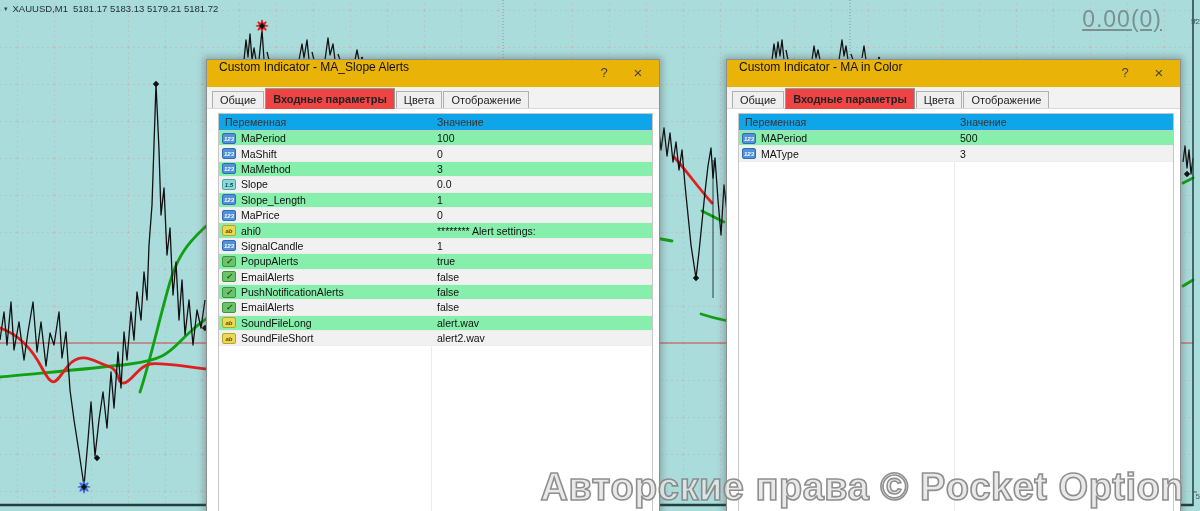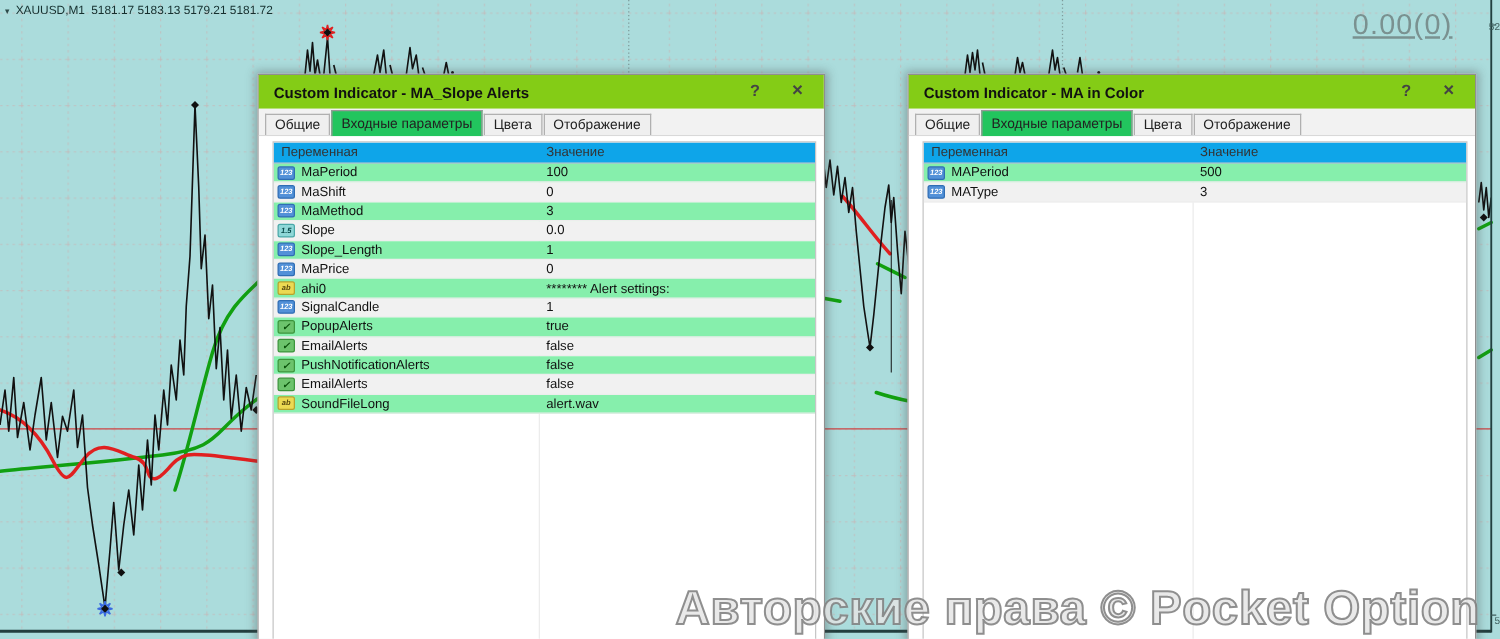--- a/index.html
+++ b/index.html
@@ -22,33 +22,33 @@
   .watermark { position:absolute; right:16px; bottom:2px; z-index:30; font-size:38px; font-weight:bold;
                color:rgba(215,215,215,0.55); -webkit-text-stroke:1.6px rgba(125,125,125,0.85);
                text-shadow:0 0 2px rgba(255,255,255,0.65); white-space:nowrap; letter-spacing:0.5px; }
 
   
   .dialog { position:absolute; top:59px; height:460px; background:#fff;
             border:1px solid #8f8f8f; box-shadow:0 0 7px 2px rgba(70,70,70,0.38); z-index:10; }
   .dlg-1 { left:206px; width:454px; }
   .dlg-2 { left:726px; width:455px; }
 
-  .titlebar { position:absolute; top:0; left:0; right:0; height:27px; background:#84cc16;
-              display:flex; align-items:center; padding-left:12px;font-weight:bold; }
+  .titlebar { position:absolute; top:0; left:0; right:0; height:27px; background:#eab308;
+              display:flex; padding-left:12px; }
   .titlebar .title { font-size:12px; color:#111; }
   .tb-btn { position:absolute; top:0; width:30px; height:26px; text-align:center; line-height:26px;
             font-size:13px; color:#444; cursor:default; }
   .btn-help { right:40px; }
   .btn-close { right:6px; font-size:15px; }
 
   .tabbar { position:absolute; top:27px; left:0; right:0; height:22px; background:#f2f2f2;
             border-bottom:1px solid #d9d9d9; display:flex; align-items:flex-end; padding-left:5px; }
   .tab { font-size:11px; color:#222; padding:0 7px; height:17px; line-height:16px; background:#efefef;
          border:1px solid #b0b0b0; border-bottom:none; margin-right:1px; }
-  .tab.active { background:#22c55e; height:21px; line-height:20px; border-color:#989898; margin-bottom:-1px; }
+  .tab.active { background:#ef4444; height:21px; line-height:20px; border-color:#989898; margin-bottom:-1px;font-weight:bold; }
 
   .content { position:absolute; top:49px; left:0; right:0; bottom:0; background:#fff; }
 
   .ptable { position:absolute; top:4px; left:11px; right:6px; bottom:3px;
             border:1px solid #c6c6c6; background:#fff; overflow:hidden; }
   .ptable::after { content:""; position:absolute; left:212px; top:0; bottom:0; width:1px; background:#ececec; }
   .dlg-2 .ptable::after { left:215px; }
   .ptable-head { position:relative; z-index:1; display:flex; height:17px; align-items:center;
                  border-bottom:1px solid #c9c9c9; background:#0ea5e9; font-size:10.5px; color:#333; }
   .h-name { width:212px; padding-left:6px; }
@@ -272,20 +272,27 @@
           </span>
         <span class="c-val">false</span>
       </div>
       <div class="param-row">
         <span class="c-name">
             <i class="picon str"></i>
             <span>SoundFileLong</span>
           </span>
         <span class="c-val">alert.wav</span>
       </div>
+      <div class="param-row">
+        <span class="c-name">
+            <i class="picon str"></i>
+            <span>SoundFileShort</span>
+          </span>
+        <span class="c-val">alert2.wav</span>
+      </div>
     </div>
   </div>
 </div>
 
 <div class="dialog dlg-2">
   <div class="titlebar">
     <span class="title">Custom Indicator - MA in Color</span>
     <span class="tb-btn btn-help">?</span>
     <span class="tb-btn btn-close">×</span>
   </div>

